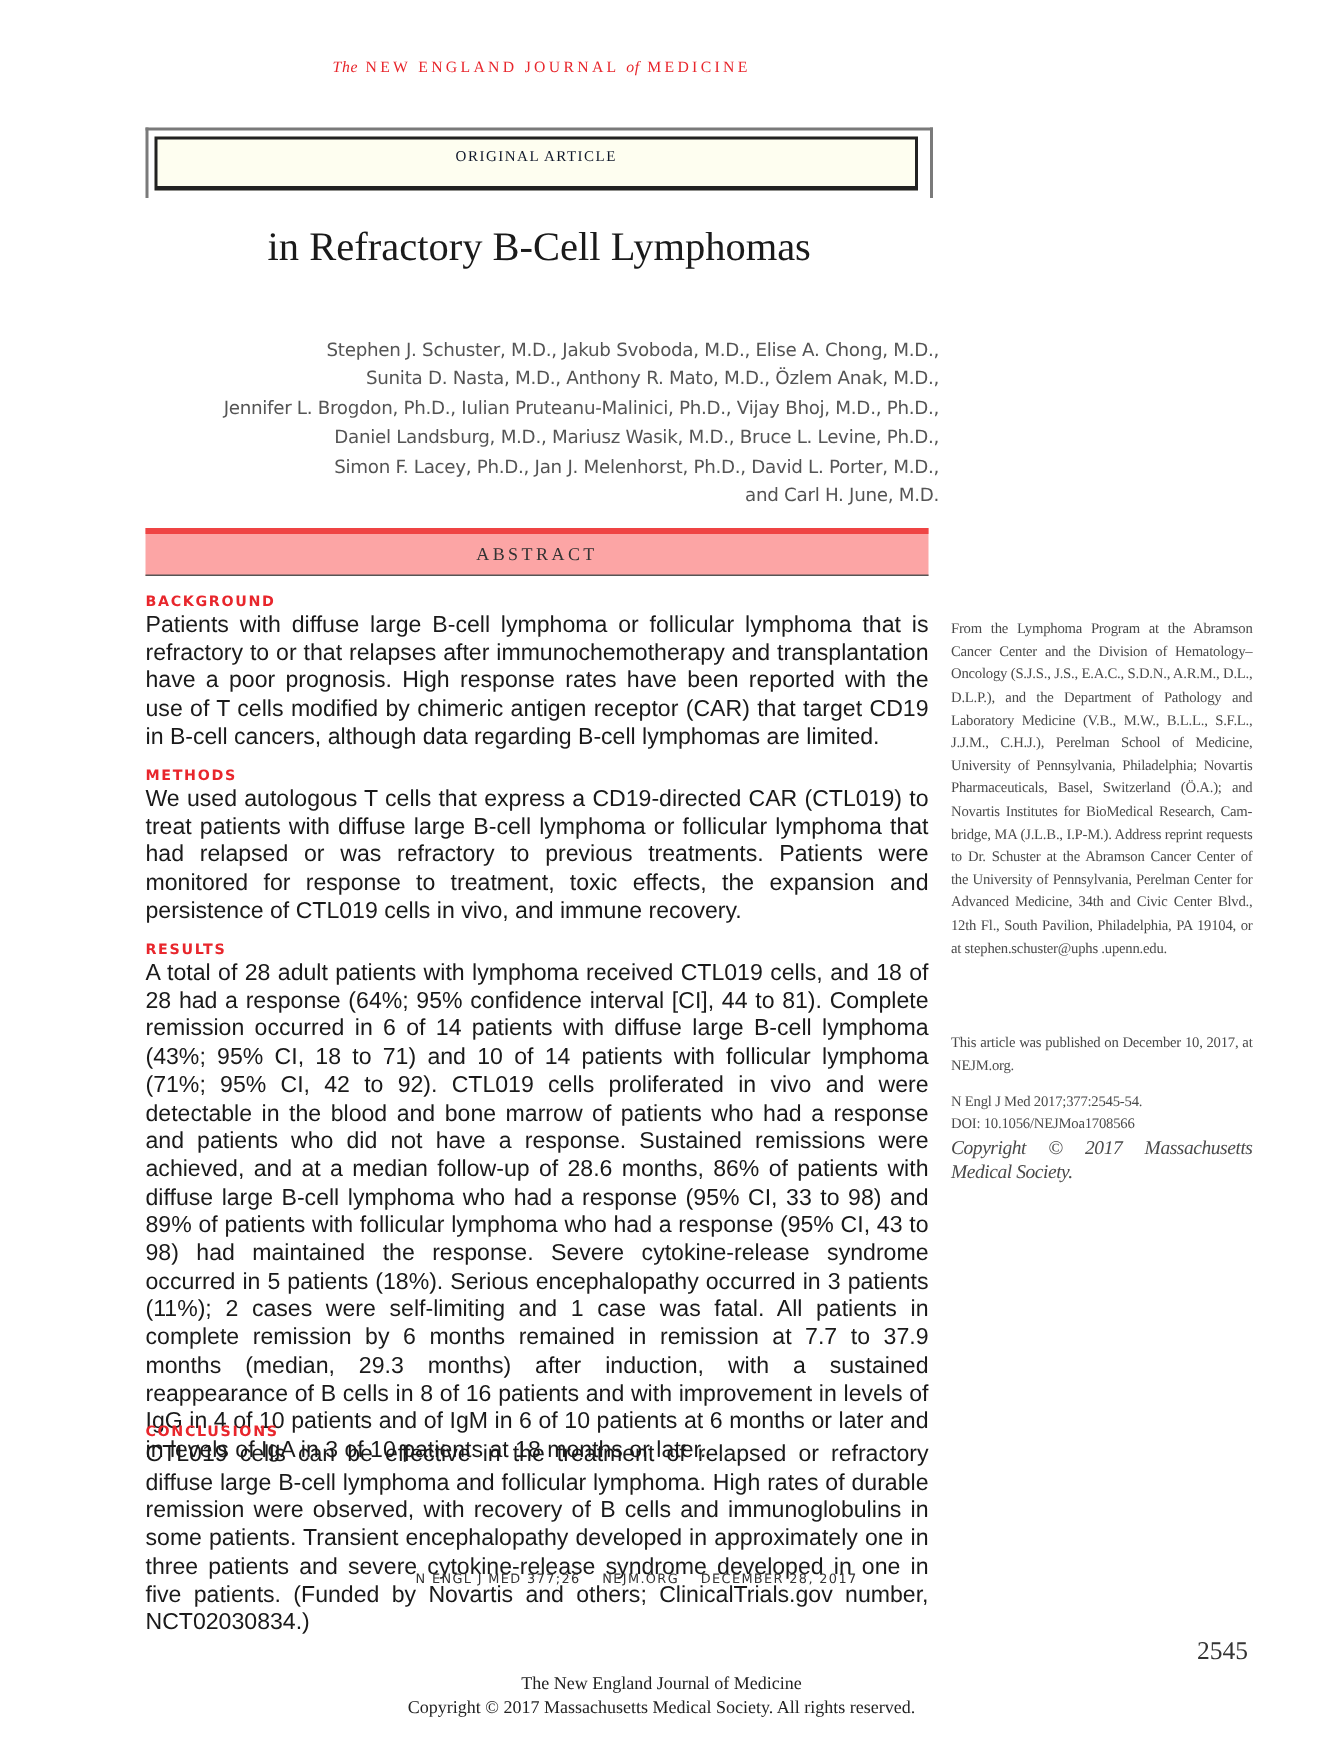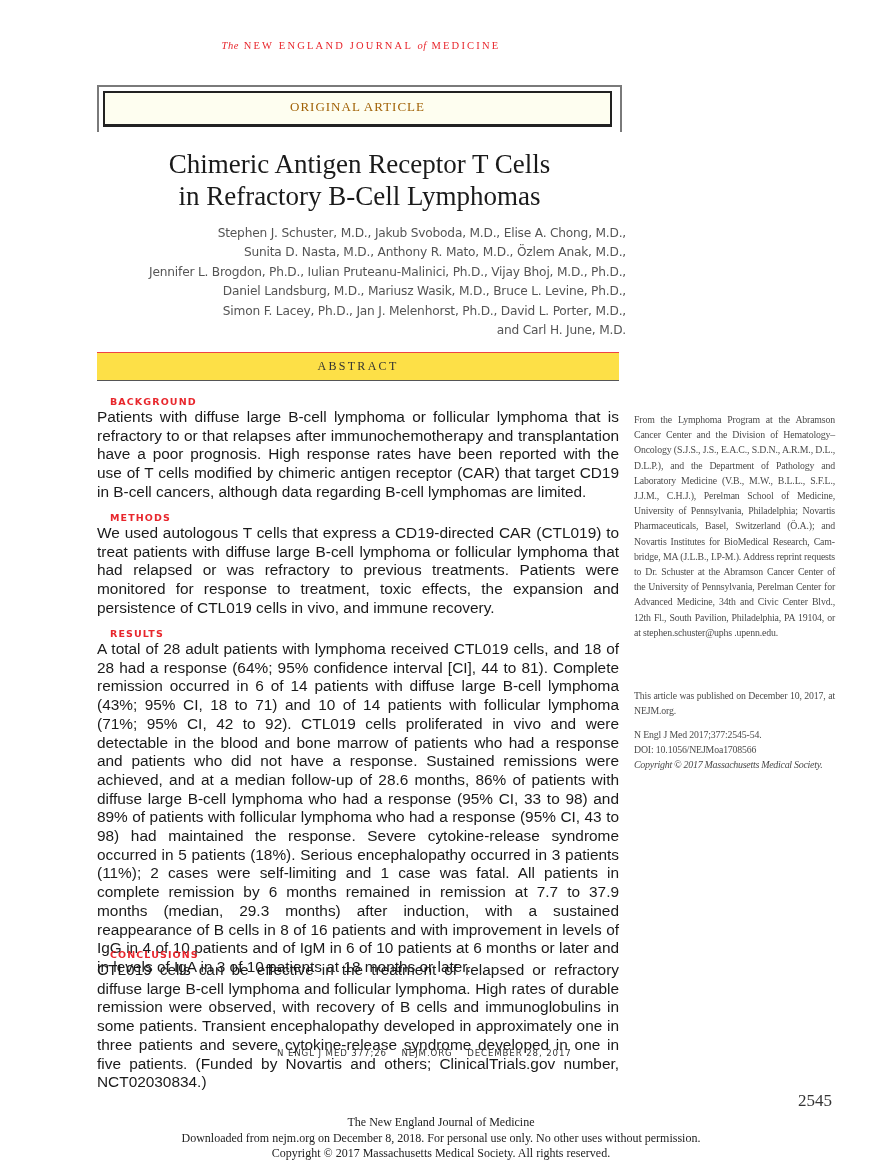--- a/index.html
+++ b/index.html
@@ -3,34 +3,34 @@
 <meta charset="utf-8">
 <style>
   html, body { margin: 0; padding: 0; background: #ffffff; }
   body { width: 882px; height: 1176px; position: relative; overflow: hidden; font-family: "Liberation Serif", serif; color: #1a1a1a; }
 
   .journal-header { position: absolute; top: 40px; left: 0; width: 722px; text-align: center; font-family: "Liberation Serif", serif; font-size: 10.5px; letter-spacing: 2.2px; color: #e8262c; }
   .journal-header .it { font-style: italic; letter-spacing: 0.5px; }
 
   .article-frame { position: absolute; top: 85px; left: 97px; width: 521px; height: 45px; border-top: 2px solid #7a7a7a; border-left: 2px solid #7a7a7a; border-right: 2px solid #7a7a7a; }
   .article-box { position: absolute; top: 91px; left: 103px; width: 505px; height: 31px; border: 2px solid #222; border-bottom-width: 3px; background: #fefef0; text-align: center; }
-  .article-box span { display: inline-block; margin-top: 6px; font-family: "Liberation Serif", serif; font-size: 13px; letter-spacing: 1px; color: #a16207; }
+  .article-box span { display: inline-block; margin-top: 6px; font-family: "Liberation Serif", serif; font-size: 10px; letter-spacing: 1px; color: #0f172a; }
 
   .title { position: absolute; top: 148px; left: 97px; width: 525px; text-align: center; font-family: "Liberation Serif", serif; font-size: 27px; line-height: 32px; color: #1a1a1a; }
 
   .authors { position: absolute; top: 224px; left: 93px; width: 533px; text-align: right; font-family: "DejaVu Sans", sans-serif; font-size: 12.2px; line-height: 19.4px; color: #555; letter-spacing: -0.2px; }
 
-  .abstract-band { position: absolute; top: 352px; left: 97px; width: 522px; height: 27px; border-top: 1px solid #ef4444; border-bottom: 1px solid #555; background: #fde047; text-align: center; }
+  .abstract-band { position: absolute; top: 352px; left: 97px; width: 522px; height: 27px; border-top: 4px solid #ef4444; border-bottom: 1px solid #555; background: #fca5a5; text-align: center; }
   .abstract-band span { display: inline-block; margin-top: 6px; font-size: 12px; letter-spacing: 2.3px; color: #333; }
 
-  .section-head { position: absolute; left: 110px; font-family: "DejaVu Sans", sans-serif; font-weight: bold; font-size: 9.5px; letter-spacing: 1.1px; color: #e8262c; }
+  .section-head { position: absolute; left: 97px; font-family: "DejaVu Sans", sans-serif; font-weight: bold; font-size: 9.5px; letter-spacing: 1.1px; color: #e8262c; }
   .section-body { position: absolute; left: 97px; width: 522px; font-family: Liberation Sans, sans-serif; font-size: 15.4px; line-height: 18.7px; text-align: justify; color: #1a1a1a; hyphens: manual; }
 
   .sidebar { position: absolute; left: 634px; width: 201px; font-family: Liberation Serif, serif; font-size: 9.8px; line-height: 15.2px; color: #4a4a4a; text-align: justify; letter-spacing: -0.15px; }
-  .sidebar .small-it { font-style: italic; font-size: 10px; letter-spacing: -0.3px; }
+  .sidebar .small-it { font-style: italic; font-size: 13px; letter-spacing: -0.3px; }
 
   .footer-cite { position: absolute; top: 1048px; left: 277px; font-family: "DejaVu Sans", sans-serif; font-size: 8.6px; letter-spacing: 0.9px; color: #333; white-space: pre; }
   .page-number { position: absolute; top: 1091px; left: 798px; font-family: "Liberation Serif", serif; font-size: 17px; color: #333; }
 
   .download-note { position: absolute; top: 1115px; left: 0; width: 882px; text-align: center; font-family: "Liberation Serif", serif; font-size: 12px; line-height: 15.5px; color: #222; }
 </style>
 </head>
 <body>
 
 <div class="journal-header">
@@ -39,21 +39,20 @@
   <span class="it">of</span>
   <span>MEDICINE</span>
 </div>
 
 <div class="article-frame"></div>
 <div class="article-box">
   <span>ORIGINAL ARTICLE</span>
 </div>
 
 <div class="title">
-  <div>Chimeric Antigen Receptor T Cells</div>
   <div>in Refractory B-Cell Lymphomas</div>
 </div>
 
 <div class="authors">
   <div>Stephen J. Schuster, M.D., Jakub Svoboda, M.D., Elise A. Chong, M.D.,</div>
   <div>Sunita D. Nasta, M.D., Anthony R. Mato, M.D., Özlem Anak, M.D.,</div>
   <div>Jennifer L. Brogdon, Ph.D., Iulian Pruteanu-Malinici, Ph.D., Vijay Bhoj, M.D., Ph.D.,</div>
   <div>Daniel Landsburg, M.D., Mariusz Wasik, M.D., Bruce L. Levine, Ph.D.,</div>
   <div>Simon F. Lacey, Ph.D., Jan J. Melenhorst, Ph.D., David L. Porter, M.D.,</div>
   <div>and Carl H. June, M.D.</div>
@@ -81,15 +80,14 @@
   <div>N Engl J Med 2017;377:2545-54.</div>
   <div>DOI: 10.1056/NEJMoa1708566</div>
   <div class="small-it">Copyright © 2017 Massachusetts Medical Society.</div>
 </div>
 
 <div class="footer-cite">N ENGL J MED 377;26    NEJM.ORG    DECEMBER 28, 2017</div>
 <div class="page-number">2545</div>
 
 <div class="download-note">
   <div>The New England Journal of Medicine</div>
-  <div>Downloaded from nejm.org on December 8, 2018. For personal use only. No other uses without permission.</div>
   <div>Copyright © 2017 Massachusetts Medical Society. All rights reserved.</div>
 </div>
 
 </body></html>

